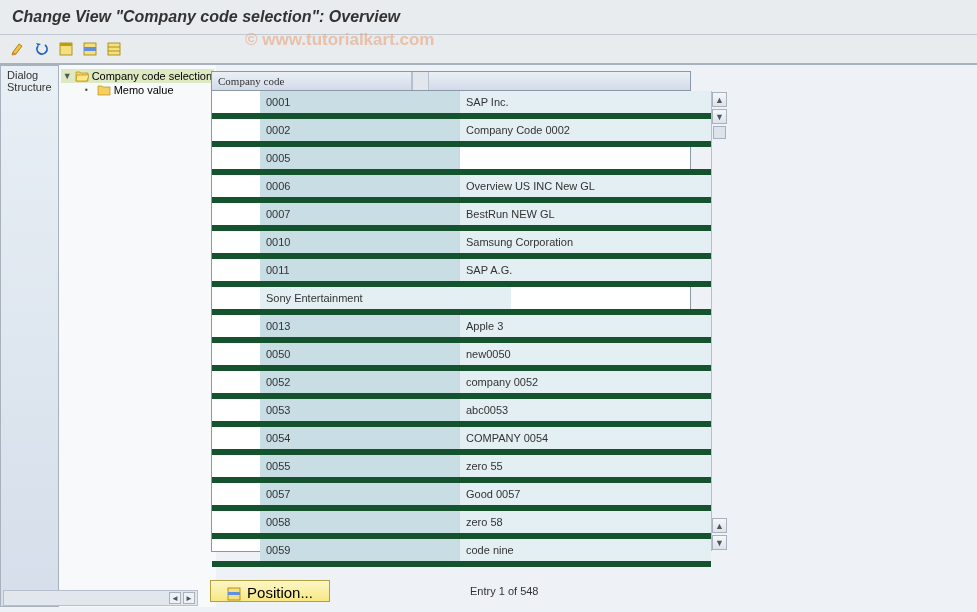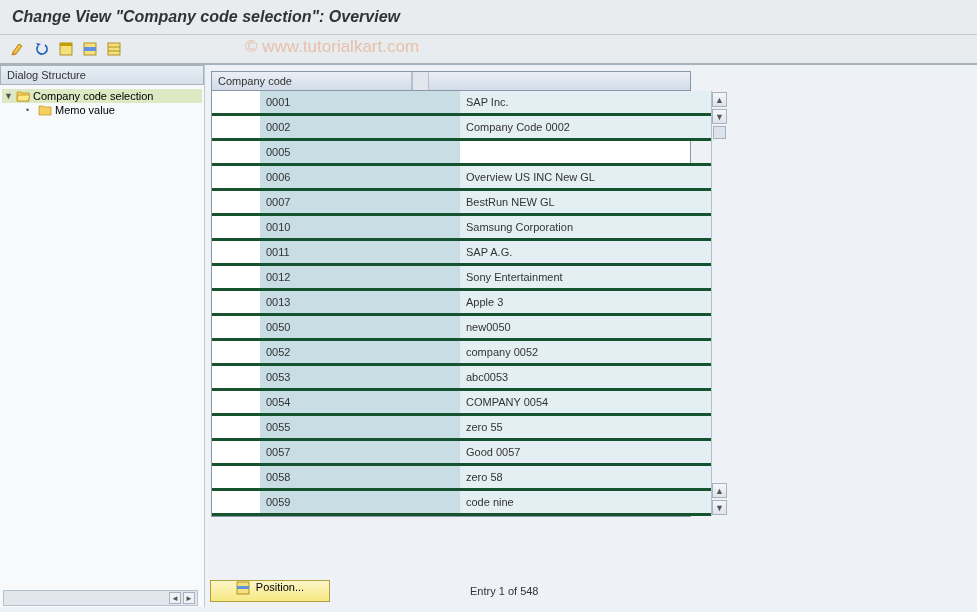--- a/index.html
+++ b/index.html
@@ -34,37 +34,36 @@
       width: 20px;
       height: 20px;
       display: inline-flex;
       align-items: center;
       justify-content: center;
       cursor: pointer;
     }
     .watermark {
       position: absolute;
       left: 245px;
-      top: 37px;
+      top: 30px;
       color: rgba(230,150,100,0.5);
       font-size: 17px;
-      font-weight: normal;
+      font-weight: bold;
       pointer-events: none;
       z-index: 100;
     }
     .main-area {
       display: flex;
       height: calc(100% - 70px);
     }
     .left-panel {
       width: 205px;
       background: #f7f9fb;
       border-right: 1px solid #c2c9d1;
       display: flex;
-      flex-direction: column;
     }
     .panel-header {
       background: linear-gradient(#e8eff5, #d5deea);
       border: 1px solid #a8b2bd;
       padding: 3px 6px;
       font-size: 11px;
       color: #333;
     }
     .tree {
       flex: 1;
@@ -103,36 +102,37 @@
     }
     .grid {
       border: 1px solid #8a97a8;
       background: #fff;
       width: 480px;
     }
     .grid-header {
       display: flex;
       background: linear-gradient(#eaf0f6, #d2dbe8);
       border-bottom: 1px solid #8a97a8;
+      font-family: Liberation Serif, serif;
     }
     .grid-head-cell {
       padding: 3px 6px;
       font-size: 11px;
       color: #333;
       border-right: 1px solid #b5bfcd;
     }
     .col-code { width: 200px; }
     .col-name { width: 251px; border-right: none; }
     .col-scroll { width: 17px; background: #e2e6ed; border-left:1px solid #b5bfcd;}
     .grid-body {
       max-height: 460px;
     }
     .grid-row {
       display: flex;
-      border-bottom: 3px solid #14532d;
+      border-bottom: 6px solid #14532d;
       padding-left: 48px;
     }
     .grid-cell {
       padding: 3px 6px;
       font-size: 11px;
       border-right: 1px solid #cdd6e1;
       background: #e8f0f4;
       height: 22px;
       display: flex;
       align-items: center;
@@ -164,24 +164,24 @@
       display:flex;
       align-items:center;
       gap: 140px;
     }
     .position-btn {
       width: 120px;
       height: 22px;
       background: linear-gradient(#fdf6c8,#f7e882);
       border: 1px solid #b0a040;
       display:flex;
-      align-items:flex-start;
+      align-items:flex-end;
       justify-content:center;
       gap:6px;
-      font-size:11px;
+      font-size:15px;
       cursor:pointer;
     }
     .position-btn .p-icon {
       width:14px;height:14px;
       display:inline-flex; align-items:center; justify-content:center;
     }
     .entry-status { font-size:11px; color:#333; }
     .hscroll-stub {
       position:absolute;
       left:3px;
@@ -297,21 +297,20 @@
             </div>
             <div class="grid-row">
               <div class="grid-cell code">0010</div>
               <div class="grid-cell name">Samsung Corporation</div>
             </div>
             <div class="grid-row">
               <div class="grid-cell code">0011</div>
               <div class="grid-cell name">SAP A.G.</div>
             </div>
             <div class="grid-row">
-              <div class="grid-cell code">0012</div>
               <div class="grid-cell name">Sony Entertainment</div>
             </div>
             <div class="grid-row">
               <div class="grid-cell code">0013</div>
               <div class="grid-cell name">Apple 3</div>
             </div>
             <div class="grid-row">
               <div class="grid-cell code">0050</div>
               <div class="grid-cell name">new0050</div>
             </div>

